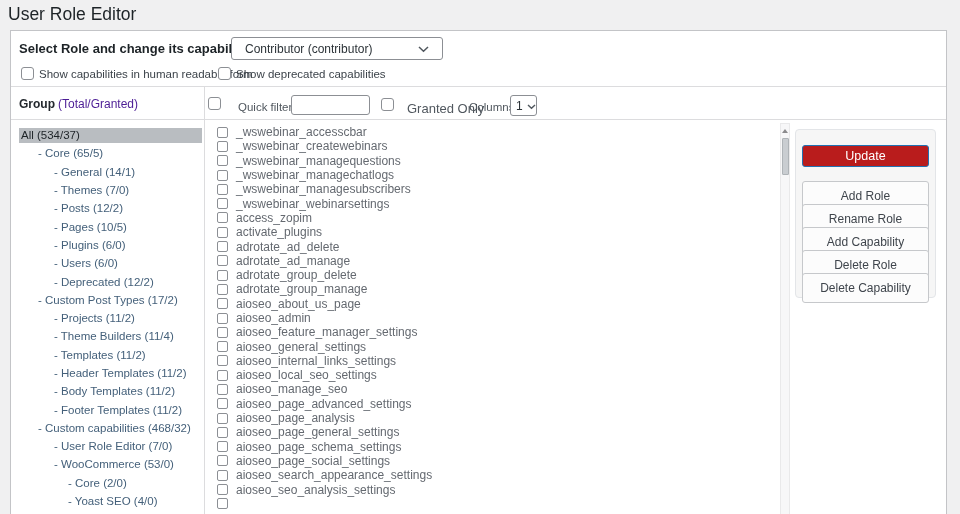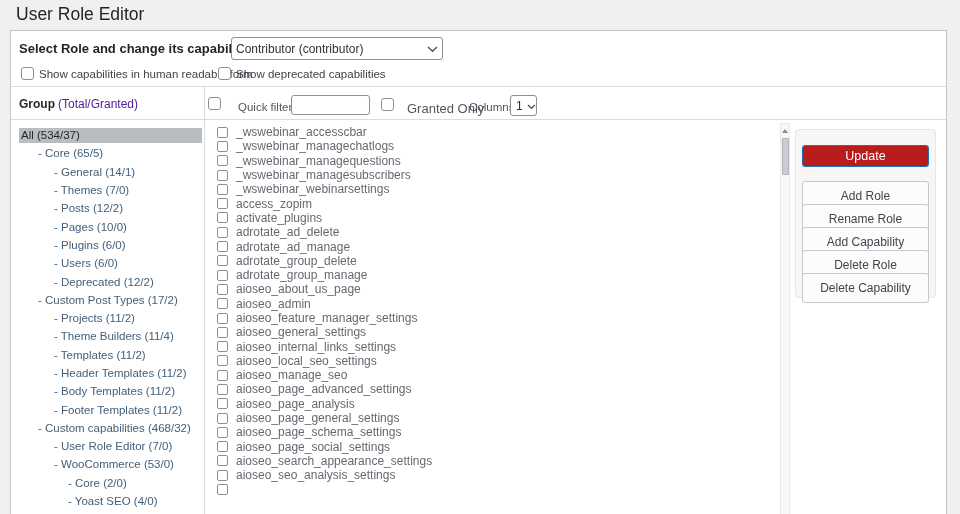--- a/index.html
+++ b/index.html
@@ -4,33 +4,33 @@
 <style>
   * { margin:0; padding:0; box-sizing:border-box; }
   html,body { width:960px; height:514px; overflow:hidden; }
   body {
     background:#f0f0f1;
     font-family:"Liberation Sans", sans-serif;
     color:#3c434a;
     position:relative;
   }
   .page-title {
-    position:absolute; left:16px; top:4px;
+    position:absolute; left:8px; top:4px;
     font-size:17.5px; font-weight:500; color:#1d2327;
   }
   #panel {
     position:absolute; left:10px; top:30px; width:937px; height:492px;
     background:#fff; border:1px solid #c3c4c7;
   }
   
   .role-label { position:absolute; left:8px; top:10px; font-size:13px; font-weight:bold; color:#1d2327; }
   .fselect {
     position:absolute; background:#fff; border:1px solid #8c8f94; border-radius:3px;
     display:flex; align-items:center; justify-content:space-between;
-    font-size:12px; color:#2c3338; padding:0 4px; cursor:pointer;
+    font-size:12px; color:#2c3338; padding:0 13px; cursor:pointer;
   }
   .role-select { left:220px; top:6px; width:212px; height:23px; }
   .cols-select { left:499px; top:64px; width:27px; height:21px; padding:0 5px; }
   .chev { flex:0 0 auto; margin-left:4px; }
   
   .cb {
     appearance:none; -webkit-appearance:none;
     width:13px; height:13px; border:1px solid #8c8f94; border-radius:3px;
     background:#fff; margin:0; cursor:pointer; display:inline-block; vertical-align:middle;
   }
@@ -173,21 +173,21 @@
       <div class="tree-row level-2">
 
     <span class="tree-label">- Themes (7/0)</span>
   </div>
       <div class="tree-row level-2">
 
     <span class="tree-label">- Posts (12/2)</span>
   </div>
       <div class="tree-row level-2">
 
-    <span class="tree-label">- Pages (10/0)</span>
+    <span class="tree-label">- Pages (10/5)</span>
   </div>
       <div class="tree-row level-2">
 
     <span class="tree-label">- Plugins (6/0)</span>
   </div>
       <div class="tree-row level-2">
 
     <span class="tree-label">- Users (6/0)</span>
   </div>
       <div class="tree-row level-2">
@@ -244,25 +244,29 @@
   </div>
     </div>
 
   <div class="caps">
       <div class="cap-row">
     <input type="checkbox" class="cb cb-sm" style="">
     <span class="cap-label">_wswebinar_accesscbar</span>
   </div>
       <div class="cap-row">
     <input type="checkbox" class="cb cb-sm" style="">
+    <span class="cap-label">_wswebinar_createwebinars</span>
+  </div>
+      <div class="cap-row">
+    <input type="checkbox" class="cb cb-sm" style="">
+    <span class="cap-label">_wswebinar_managequestions</span>
+  </div>
+      <div class="cap-row">
+    <input type="checkbox" class="cb cb-sm" style="">
     <span class="cap-label">_wswebinar_managechatlogs</span>
-  </div>
-      <div class="cap-row">
-    <input type="checkbox" class="cb cb-sm" style="">
-    <span class="cap-label">_wswebinar_managequestions</span>
   </div>
       <div class="cap-row">
     <input type="checkbox" class="cb cb-sm" style="">
     <span class="cap-label">_wswebinar_managesubscribers</span>
   </div>
       <div class="cap-row">
     <input type="checkbox" class="cb cb-sm" style="">
     <span class="cap-label">_wswebinar_webinarsettings</span>
   </div>
       <div class="cap-row">

